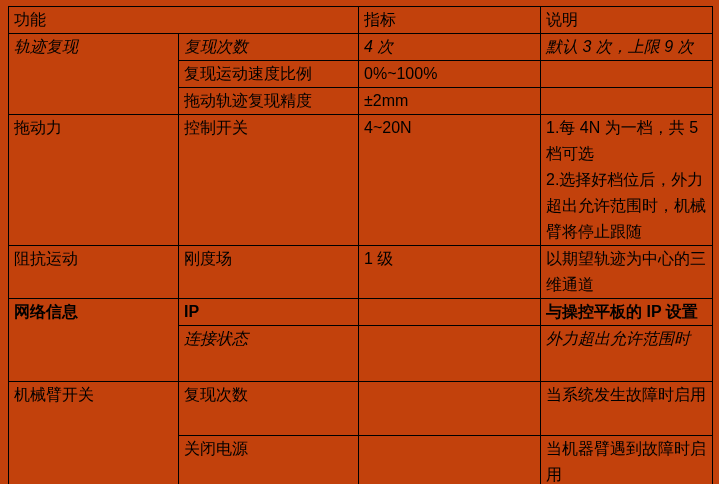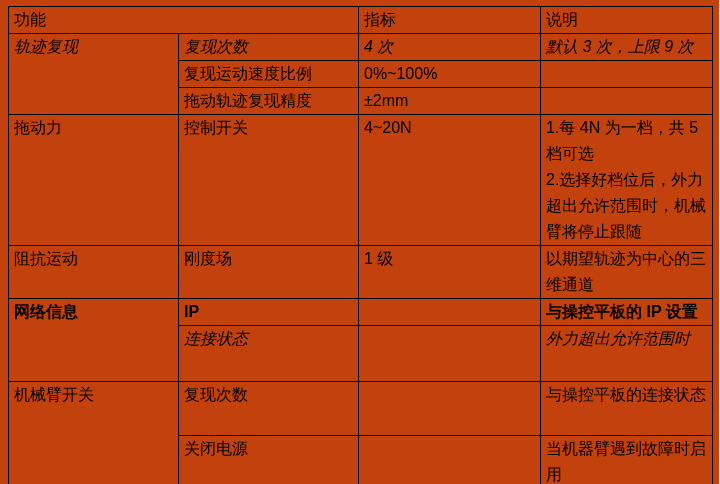--- a/index.html
+++ b/index.html
@@ -88,21 +88,21 @@
         </tr>
         <tr style="height: 56px; font-style: italic;">
           <td>连接状态</td>
           <td></td>
           <td>外力超出允许范围时</td>
         </tr>
         <tr style="height: 54px;">
           <td rowspan="2">机械臂开关</td>
           <td>复现次数</td>
           <td></td>
-          <td>与操控平板的连接状态</td>
+          <td>当系统发生故障时启用</td>
         </tr>
         <tr style="height: 50px; margin-left: 40px;">
           <td>关闭电源</td>
           <td></td>
           <td>当机器臂遇到故障时启用</td>
         </tr>
       </tbody>
   </table>
 </div>
 

